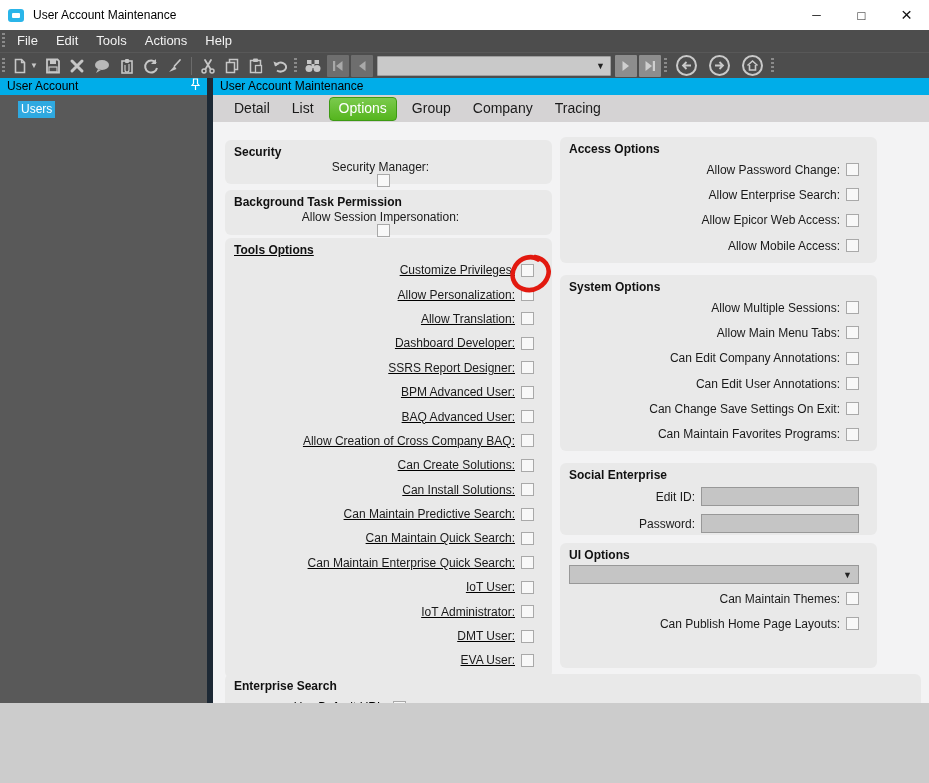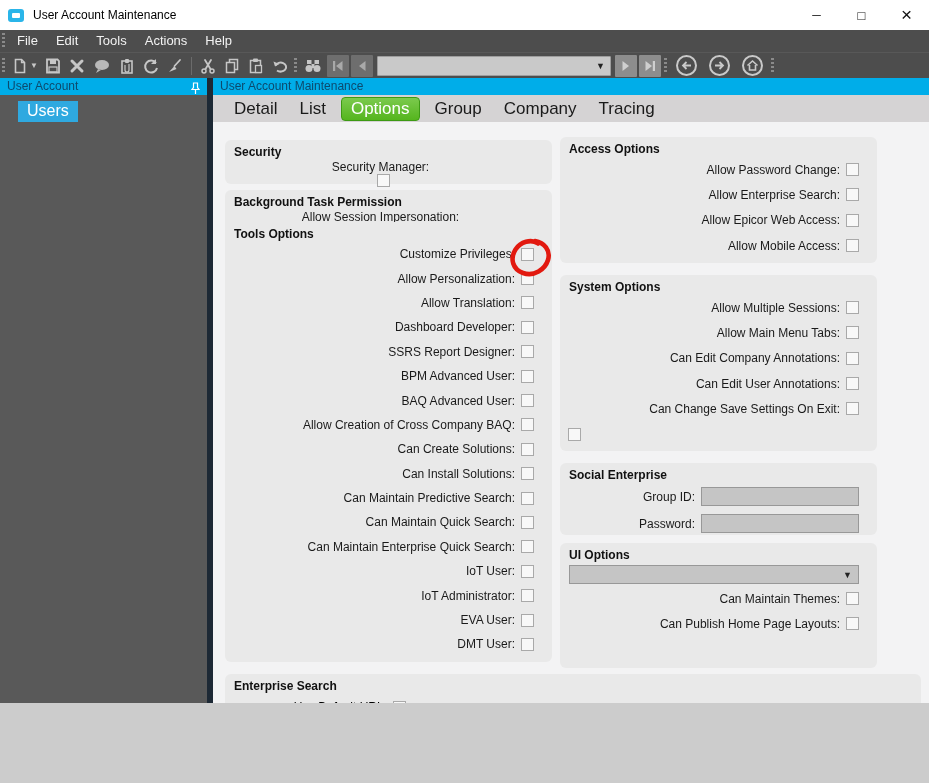--- a/index.html
+++ b/index.html
@@ -33,50 +33,50 @@
   .navbtn.lit { background:#8d8d8d; }
   .rec-combo { width:234px; height:20px; background:#c9c9c9; border:1px solid #9d9d9d; border-radius:1px;
                margin:0 3px; display:flex; align-items:center; justify-content:flex-end; }
   .rec-combo .arr { font-size:9px; color:#222; margin-right:5px; }
   .roundbtn { width:21px; height:21px; border-radius:50%; border:2px solid #c9c9c9; margin:0 6px;
               display:flex; align-items:center; justify-content:center; }
 
   
   .body-row { height:699px; display:flex; }
   .leftcol { width:207px; display:flex; flex-direction:column; }
-  .bluebar { height:17px; background:#00ade9; color:#0c4a6e; font-size:12px; line-height:17px;
-             padding-left:7px; display:flex; align-items:flex-end; }
+  .bluebar { height:17px; background:#00ade9; color:#000000; font-size:12px; line-height:17px;
+             padding-left:7px; display:flex; align-items:flex-start; }
   .bluebar .sp { flex:1; }
   .pin { margin-right:6px; display:flex; }
   .left-body { flex:1; background:#595959; }
   .tree-item { display:inline-block; margin:6px 0 0 18px; background:#2fa9e0; color:#fff;
-               font-size:16px; padding:1px 9px 2px; cursor:default; }
+               font-size:12px; padding:1px 3px 2px; cursor:default; }
   .splitter { width:6px; background:#1d2935; }
   .maincol { flex:1; display:flex; flex-direction:column; }
 
   
   .tabbar { height:27px; background:#d5d3d4; display:flex; align-items:center; padding-left:10px; }
-  .tab { font-size:17px; color:#1a1a1a; padding:0 11px; line-height:27px; cursor:default; }
+  .tab { font-size:14px; color:#1a1a1a; padding:0 11px; line-height:27px; cursor:default; }
   .tab.selected { background:linear-gradient(#7bca4d,#55b51e); border:1px solid #3d9a14; border-radius:4px;
                   color:#fff; line-height:19px; padding:1px 9px 2px; margin:0 4px; }
 
   
   .content { flex:1; background:#f3f3f4; position:relative;border-radius:8px; }
   .grp { position:absolute; background:#e9e9e9; border-radius:6px; padding:3px 18px 0 8px; }
   .grp h3 { font-size:12px; font-weight:bold; color:#111; padding:2px 0 1px 1px; }
   .row { display:flex; align-items:center; }
   .row .lbl { flex:1; text-align:right; font-size:12px; color:#1a1a1a; padding-right:6px; white-space:nowrap; }
   .cb { width:13px; height:13px; background:#f8f8f8; border:1px solid #a9a9a9; flex:0 0 auto; }
   .txt { height:19px; background:#c5c5c5; border:1px solid #989898; }
   .cbwrap { position:relative; flex:0 0 auto; display:flex; }
   .annot-svg { position:absolute; left:-15px; top:-12px; pointer-events:none; z-index:3; }
 
   .grp-security   { left:12px; top:18px;  width:327px; height:44px; }
   .grp-bgtask     { left:12px; top:68px;  width:327px; height:45px; }
-  .grp-tools      { left:12px; top:100px; width:327px; height:440px; }
+  .grp-tools      { left:12px; top:116px; width:327px; height:440px;text-decoration:underline; }
   .grp-esearch    { left:12px; top:552px; width:696px; height:78px; }
   .grp-access     { left:347px; top:15px;  width:317px; height:126px; }
   .grp-system     { left:347px; top:153px; width:317px; height:176px; }
   .grp-social     { left:347px; top:341px; width:317px; height:72px; }
   .grp-ui         { left:347px; top:421px; width:317px; height:125px; }
 
   .grp-security .row, .grp-bgtask .row { height:21px;flex-direction:column; }
   .grp-tools .row { height:24.4px; }
   .grp-access .row, .grp-system .row { height:25.3px; }
   .grp-social .row { height:27px; }
@@ -368,25 +368,25 @@
             </div>
           <div class="row">
               <span class="lbl">IoT User:</span>
               <span class="cb"></span>
             </div>
           <div class="row">
               <span class="lbl">IoT Administrator:</span>
               <span class="cb"></span>
             </div>
           <div class="row">
+              <span class="lbl">DMT User:</span>
+              <span class="cb"></span>
+            </div>
+          <div class="row">
               <span class="lbl">EVA User:</span>
-              <span class="cb"></span>
-            </div>
-          <div class="row">
-              <span class="lbl">DMT User:</span>
               <span class="cb"></span>
             </div>
         </div>
 
         <div class="grp grp-access">
           <h3>Access Options</h3>
           <div class="row">
               <span class="lbl">Allow Password Change:</span>
               <span class="cb"></span>
             </div>
@@ -420,28 +420,29 @@
             </div>
           <div class="row">
               <span class="lbl">Can Edit User Annotations:</span>
               <span class="cb"></span>
             </div>
           <div class="row">
               <span class="lbl">Can Change Save Settings On Exit:</span>
               <span class="cb"></span>
             </div>
           <div class="row">
+              <span class="lbl">Can Maintain Favorites Programs:</span>
               <span class="cb"></span>
             </div>
         </div>
 
         <div class="grp grp-social">
           <h3>Social Enterprise</h3>
           <div class="row">
-              <span class="lbl">Group ID:</span>
+              <span class="lbl">Edit ID:</span>
               <span class="txt"></span>
             </div>
           <div class="row">
               <span class="lbl">Password:</span>
               <span class="txt"></span>
             </div>
         </div>
 
         <div class="grp grp-ui">
           <h3>UI Options</h3>

